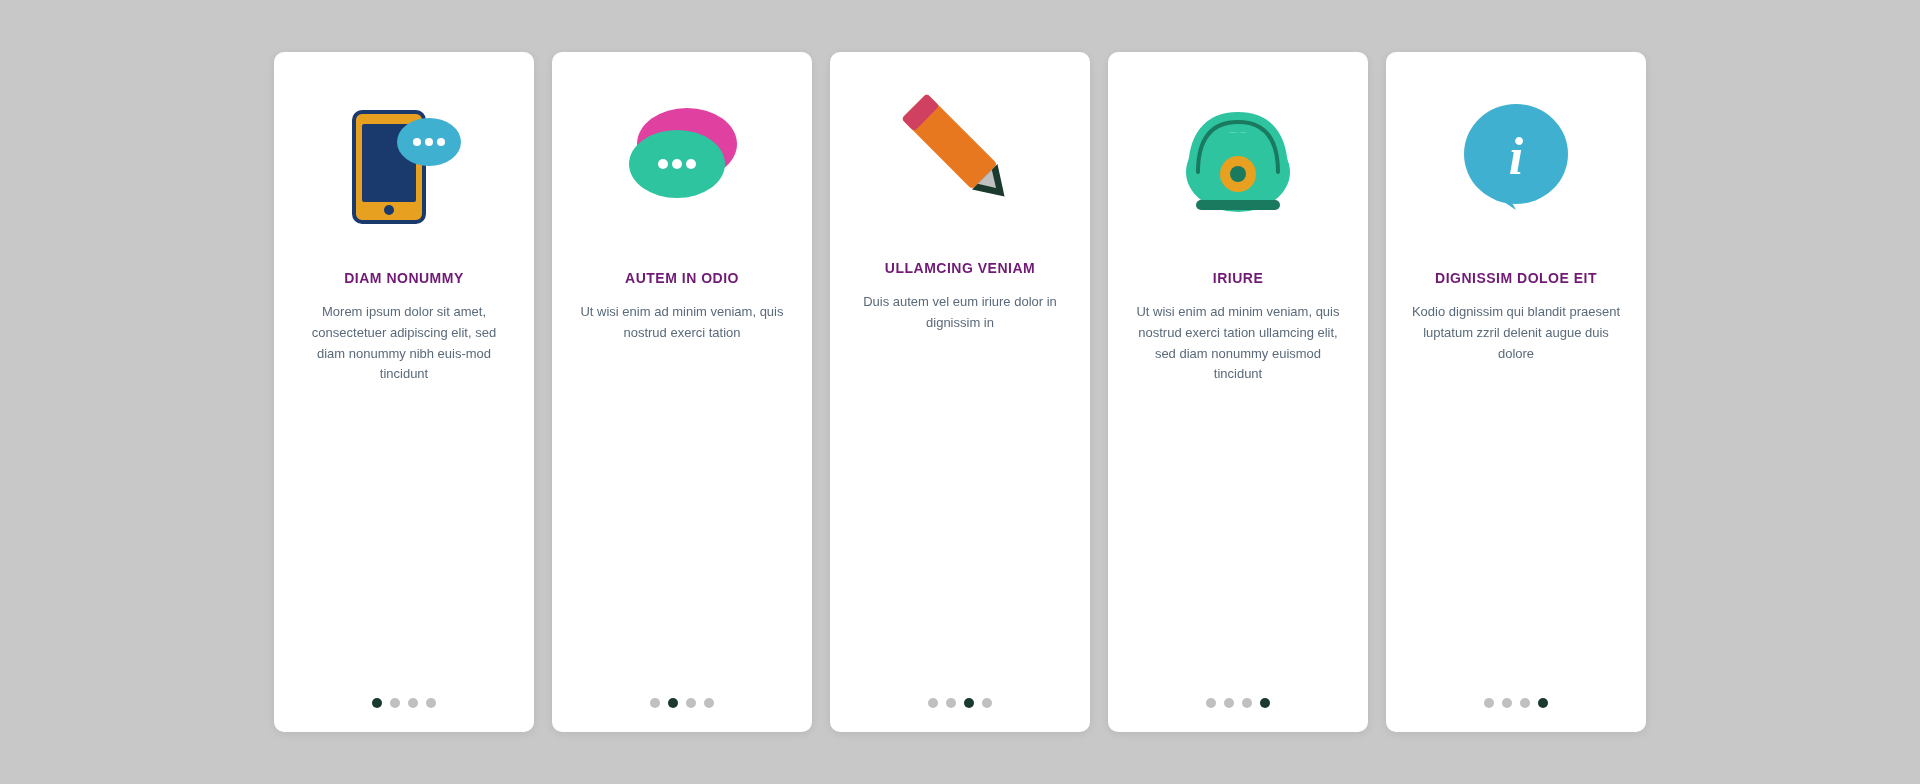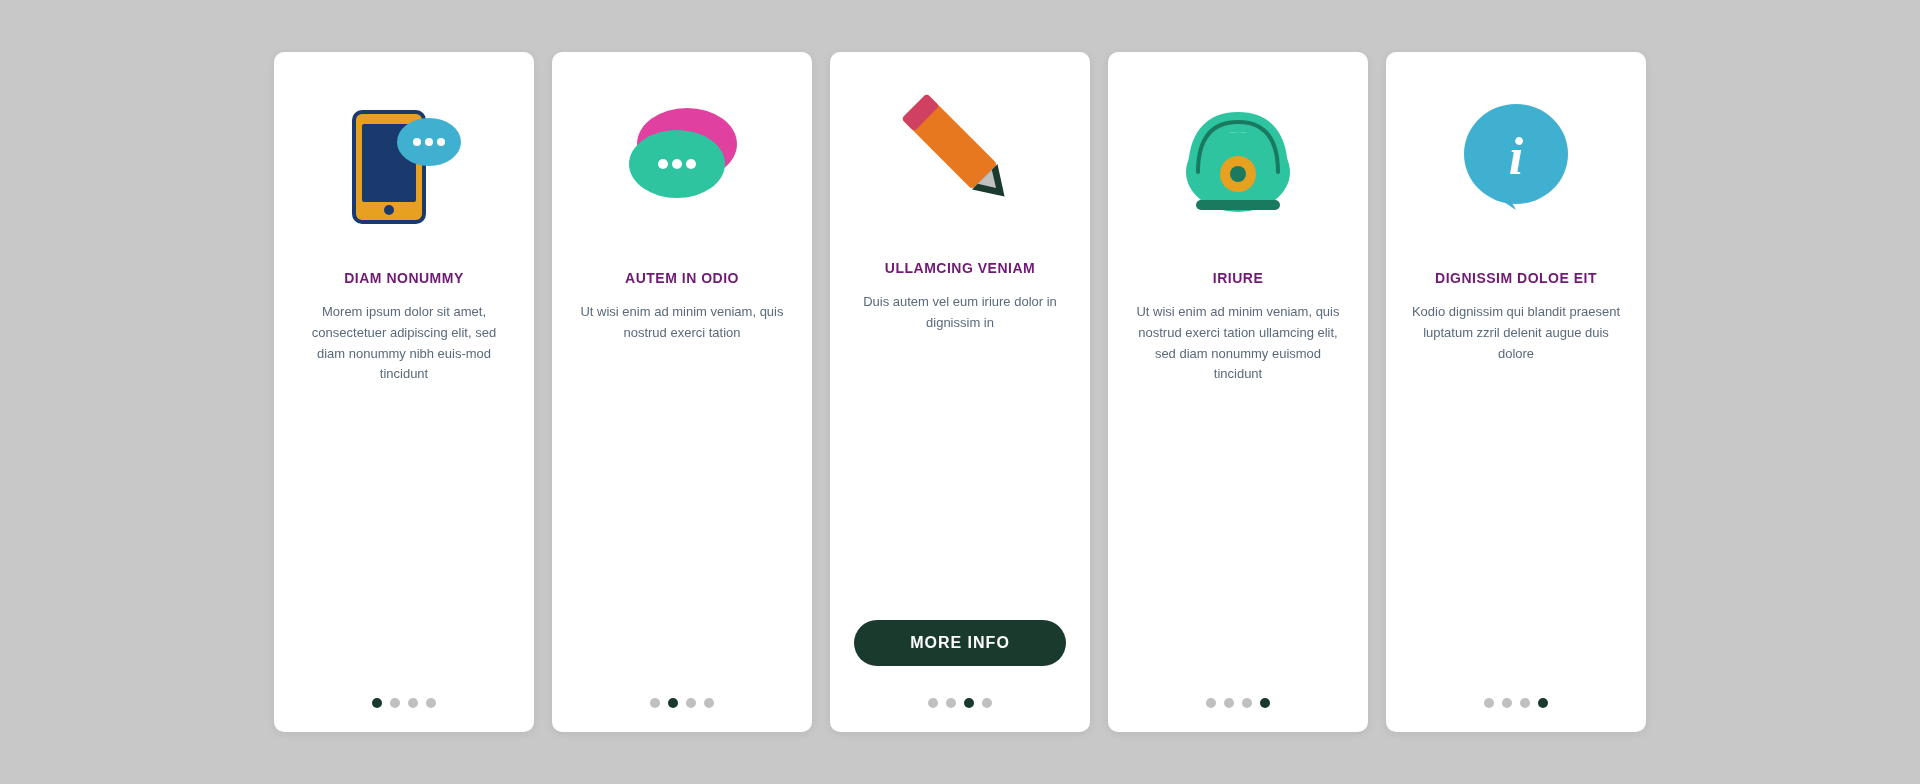--- a/index.html
+++ b/index.html
@@ -163,21 +163,20 @@
         <g transform="rotate(-45, 70, 75)">
           <rect x="52" y="10" width="36" height="100" rx="4" ry="4" fill="#e87820"></rect>
           <rect x="52" y="10" width="36" height="18" rx="4" ry="4" fill="#d04060"></rect>
           <polygon points="52,110 88,110 70,138" fill="#1a3a2e"></polygon>
           <polygon points="60,110 80,110 70,126" fill="#c0c0c0"></polygon>
         </g>
       </svg>
     </div>
     <div class="card-title">ULLAMCING VENIAM</div>
     <div class="card-text">Duis autem vel eum iriure dolor in dignissim in</div>
-    <button class="more-info-btn">MORE INFO</button>
     <div class="dots-container">
       <div class="dot"></div>
       <div class="dot"></div>
       <div class="dot active"></div>
       <div class="dot"></div>
     </div>
   </div>
 
   <div class="card">
     <div class="card-icon">

